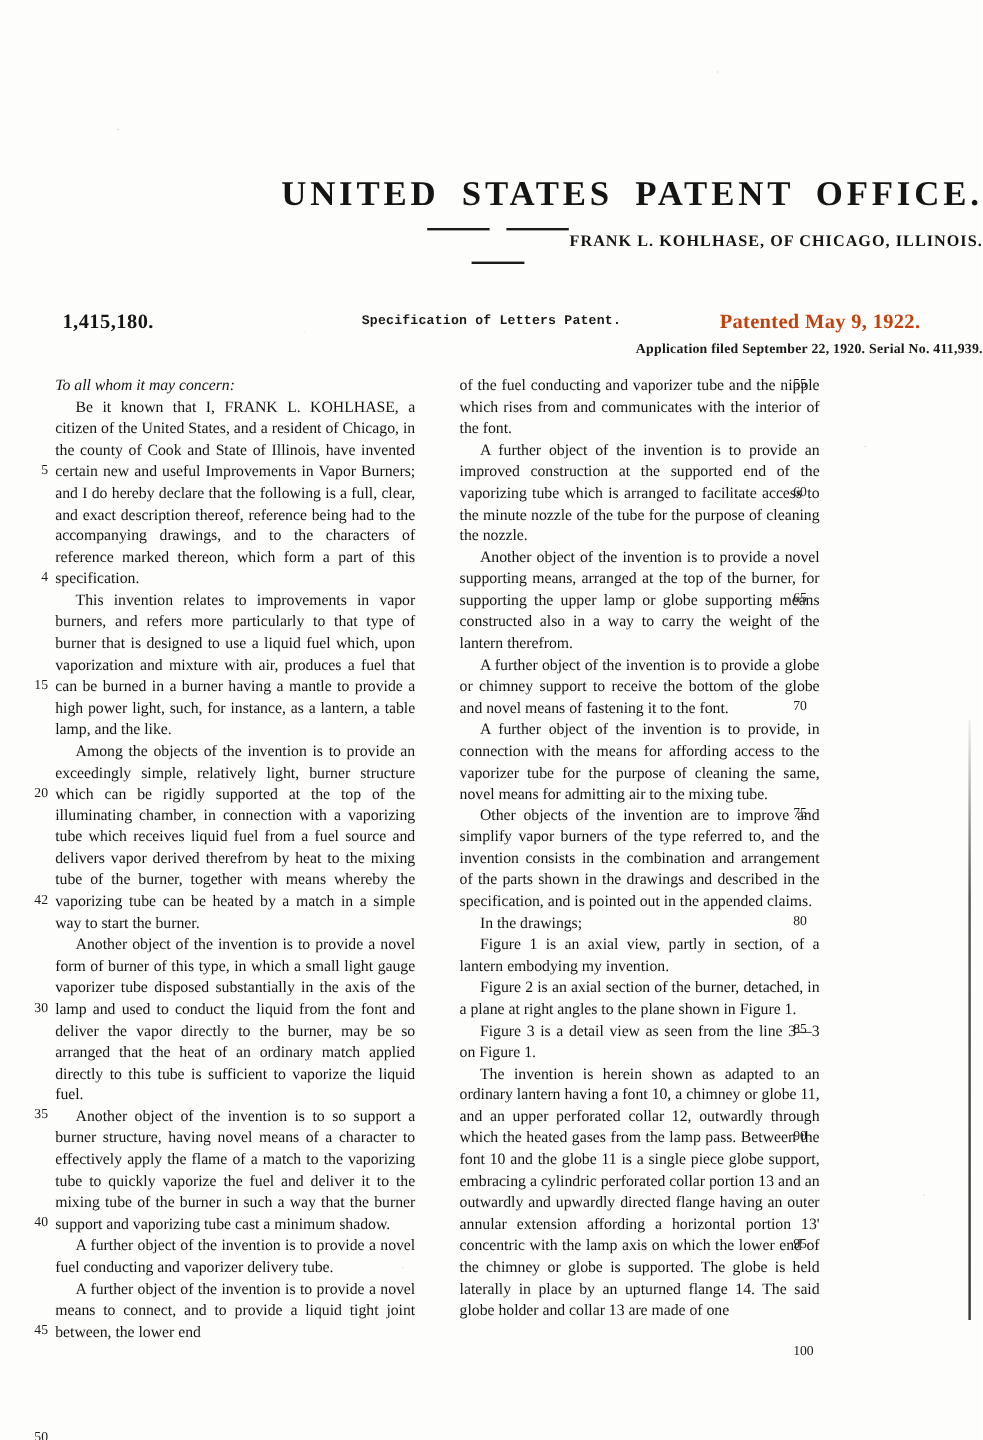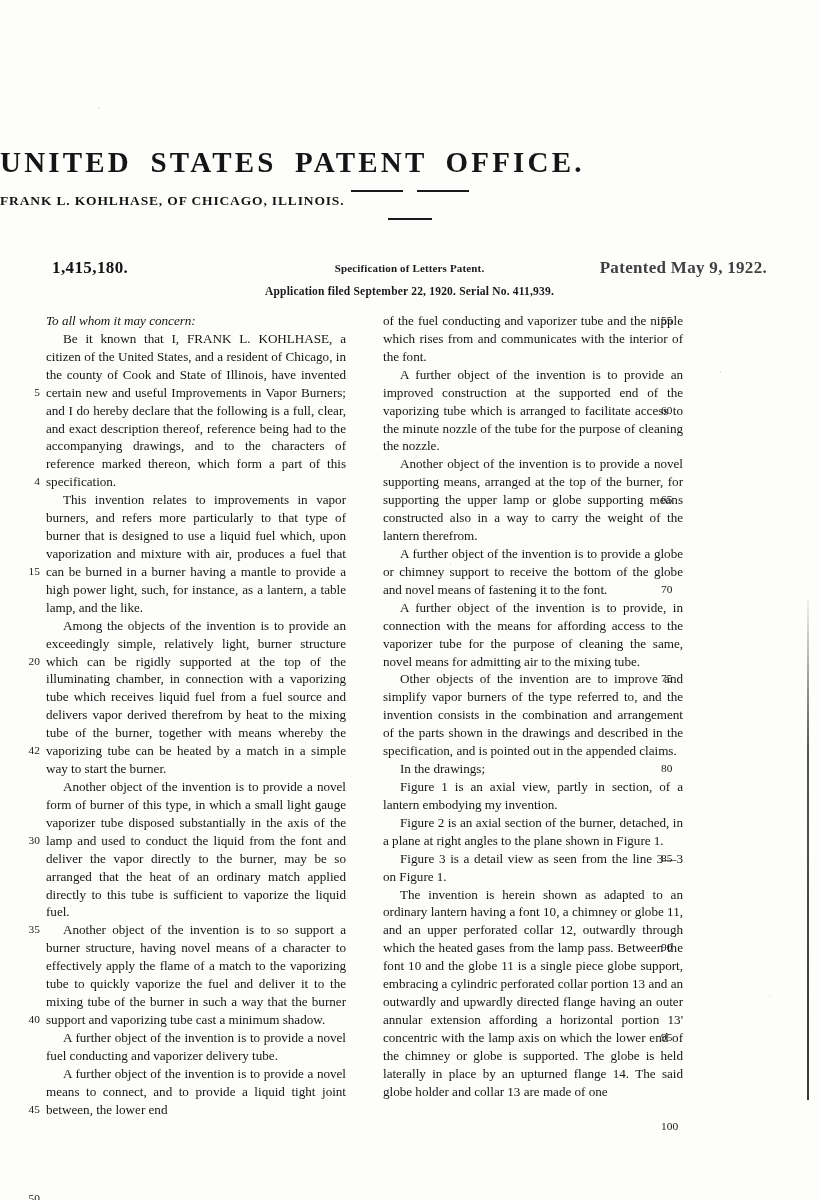--- a/index.html
+++ b/index.html
@@ -37,23 +37,23 @@
       radial-gradient(circle at 9% 62%, rgba(60,55,50,.26) 0 .5px, transparent .6px),
       radial-gradient(circle at 67% 71%, rgba(60,55,50,.24) 0 .5px, transparent .6px),
       radial-gradient(circle at 41% 88%, rgba(60,55,50,.22) 0 .5px, transparent .6px),
       radial-gradient(circle at 94% 83%, rgba(60,55,50,.25) 0 .6px, transparent .7px),
       radial-gradient(circle at 22% 77%, rgba(60,55,50,.20) 0 .5px, transparent .6px);
   }
 
   
   .header {
     position: absolute;
-    left: 0; right: 0;
+    left: 10px; right: 0;
     top: 148px;
-    text-align: left;
+    text-align: right;
   }
   .office-title {
     font-family: "Liberation Serif", "DejaVu Serif", serif;
     font-size: 29px;
     font-weight: bold;
     letter-spacing: 3.2px;
     word-spacing: 8px;
     color: #151515;
     line-height: 1;
   }
@@ -112,35 +112,36 @@
   }
   .spec-letters {
     position: absolute;
     left: 0; right: 0;
     top: 4px;
     text-align: center;
     font-size: 11px;
     font-weight: bold;
     letter-spacing: .15px;
     color: #191919;
+    font-family: Liberation Mono, monospace;
   }
   .patented-date {
     position: absolute;
     right: 52px;
     top: 0;
     font-size: 17px;
     font-weight: bold;
     letter-spacing: .3px;
-    color: #404040;
+    color: #c2410c;
   }
   .application-line {
     position: absolute;
     left: 0; right: 0;
     top: 285px;
-    text-align: center;
+    text-align: right;
     font-size: 11.5px;
     font-weight: bold;
     letter-spacing: .2px;
     color: #191919;
   }
 
   
   .columns {
     position: absolute;
     top: 312px;

